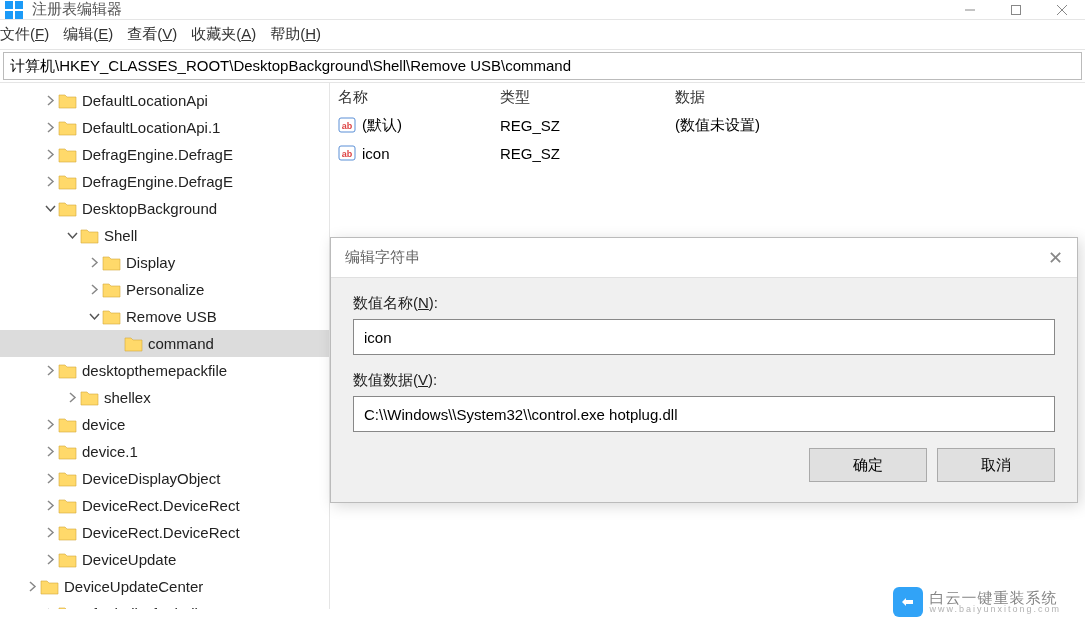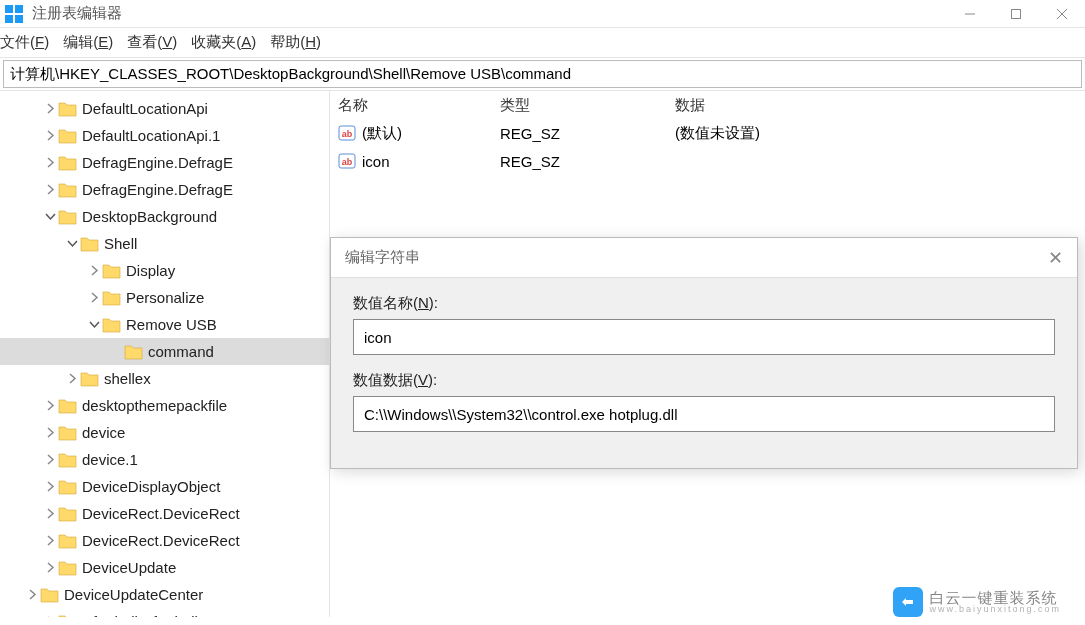--- a/index.html
+++ b/index.html
@@ -1,19 +1,19 @@
 <!DOCTYPE html>
 <html><head>
 <meta charset="utf-8">
 <style>
 * { box-sizing: border-box; margin: 0; padding: 0; }
 body { font-family: "Microsoft YaHei", sans-serif; font-size: 14px; background: #fff; width: 1085px; height: 625px; overflow: hidden; position: relative; }
 
 
-.titlebar { height: 28px; display: flex; align-items: center; padding-left: 4px; border-bottom: 1px solid #e5e5e5; }
+.titlebar { height: 20px; display: flex; align-items: center; padding-left: 4px; border-bottom: 1px solid #e5e5e5; }
 .app-icon { width: 20px; height: 20px; margin-right: 8px; }
 .app-icon svg { width: 20px; height: 20px; }
 .title-text { font-size: 15px; color: #555; flex: 1; }
 .win-controls { display: flex; }
 .win-btn { width: 46px; height: 36px; display: flex; align-items: center; justify-content: center; color: #888; }
 .win-btn svg { width: 12px; height: 12px; }
 
 
 .menubar { height: 30px; display: flex; align-items: center; gap: 14px; border-bottom: 1px solid #e5e5e5; }
 .menu-item { font-size: 15px; color: #333; cursor: pointer; }
@@ -205,41 +205,41 @@
           </svg></span>
         <span>Remove USB</span>
       </div>
       <div class="tree-row selected" style="padding-left: 108px;">
         <span class="expander"></span>
         <span class="folder-icon"><svg viewBox="0 0 20 18">
             <path d="M1 3 L7 3 L9 5 L18 5 L18 16 L1 16 Z" fill="#ffd96a" stroke="#d4a83a" stroke-width="0.6"></path>
           </svg></span>
         <span>command</span>
       </div>
+      <div class="tree-row" style="padding-left: 42px;">
+        <span class="expander">
+          <svg viewBox="0 0 11 11">
+            <path d="M3 1 L8 5.5 L3 10" fill="none" stroke="#888" stroke-width="1.5"></path>
+          </svg>
+        </span>
+        <span class="folder-icon"><svg viewBox="0 0 20 18">
+            <path d="M1 3 L7 3 L9 5 L18 5 L18 16 L1 16 Z" fill="#ffd96a" stroke="#d4a83a" stroke-width="0.6"></path>
+          </svg></span>
+        <span>desktopthemepackfile</span>
+      </div>
       <div class="tree-row" style="padding-left: 64px;">
         <span class="expander">
           <svg viewBox="0 0 11 11">
             <path d="M3 1 L8 5.5 L3 10" fill="none" stroke="#888" stroke-width="1.5"></path>
           </svg>
         </span>
         <span class="folder-icon"><svg viewBox="0 0 20 18">
             <path d="M1 3 L7 3 L9 5 L18 5 L18 16 L1 16 Z" fill="#ffd96a" stroke="#d4a83a" stroke-width="0.6"></path>
           </svg></span>
         <span>shellex</span>
-      </div>
-      <div class="tree-row" style="padding-left: 42px;">
-        <span class="expander">
-          <svg viewBox="0 0 11 11">
-            <path d="M3 1 L8 5.5 L3 10" fill="none" stroke="#888" stroke-width="1.5"></path>
-          </svg>
-        </span>
-        <span class="folder-icon"><svg viewBox="0 0 20 18">
-            <path d="M1 3 L7 3 L9 5 L18 5 L18 16 L1 16 Z" fill="#ffd96a" stroke="#d4a83a" stroke-width="0.6"></path>
-          </svg></span>
-        <span>desktopthemepackfile</span>
       </div>
       <div class="tree-row" style="padding-left: 42px;">
         <span class="expander">
           <svg viewBox="0 0 11 11">
             <path d="M3 1 L8 5.5 L3 10" fill="none" stroke="#888" stroke-width="1.5"></path>
           </svg>
         </span>
         <span class="folder-icon"><svg viewBox="0 0 20 18">
             <path d="M1 3 L7 3 L9 5 L18 5 L18 16 L1 16 Z" fill="#ffd96a" stroke="#d4a83a" stroke-width="0.6"></path>
           </svg></span>
@@ -363,20 +363,24 @@
 <div class="dialog">
   <div class="dialog-title">
     <span>编辑字符串</span>
     <span class="close">✕</span>
   </div>
   <div class="dialog-body">
     <div class="dlg-label">数值名称(<u>N</u>):</div>
     <input class="dlg-input" value="icon" style="">
     <div class="dlg-label">数值数据(<u>V</u>):</div>
     <input class="dlg-input" value="C:\\Windows\\System32\\control.exe hotplug.dll" style="">
+    <div class="dlg-buttons">
+      <button class="dlg-btn">确定</button>
+      <button class="dlg-btn">取消</button>
+    </div>
   </div>
 </div>
 
 <div class="watermark">
   <div class="wm-logo">
     <svg width="18" height="18" viewBox="0 0 18 18">
         <path d="M3 9 L7 5 L7 7 L14 7 L14 11 L7 11 L7 13 Z" fill="#fff"></path>
       </svg>
   </div>
   <div class="wm-text">

